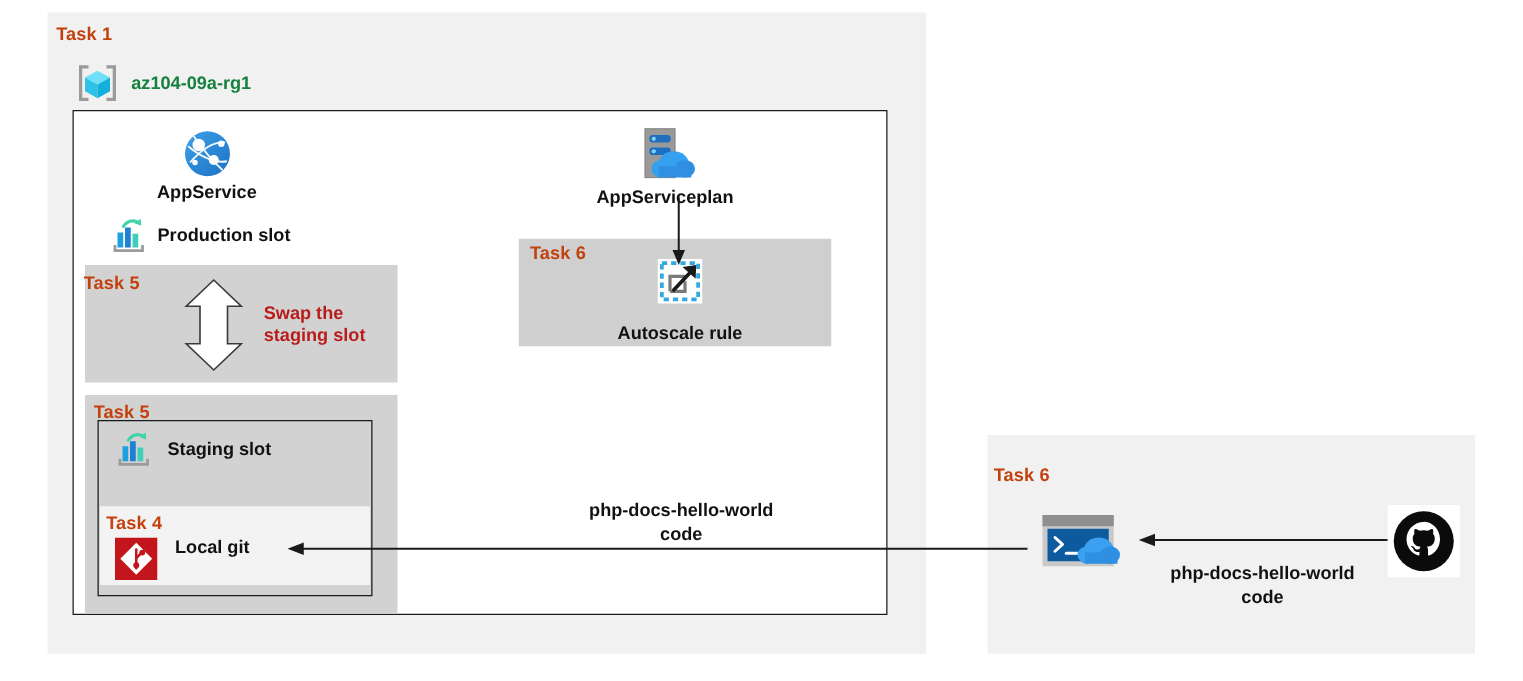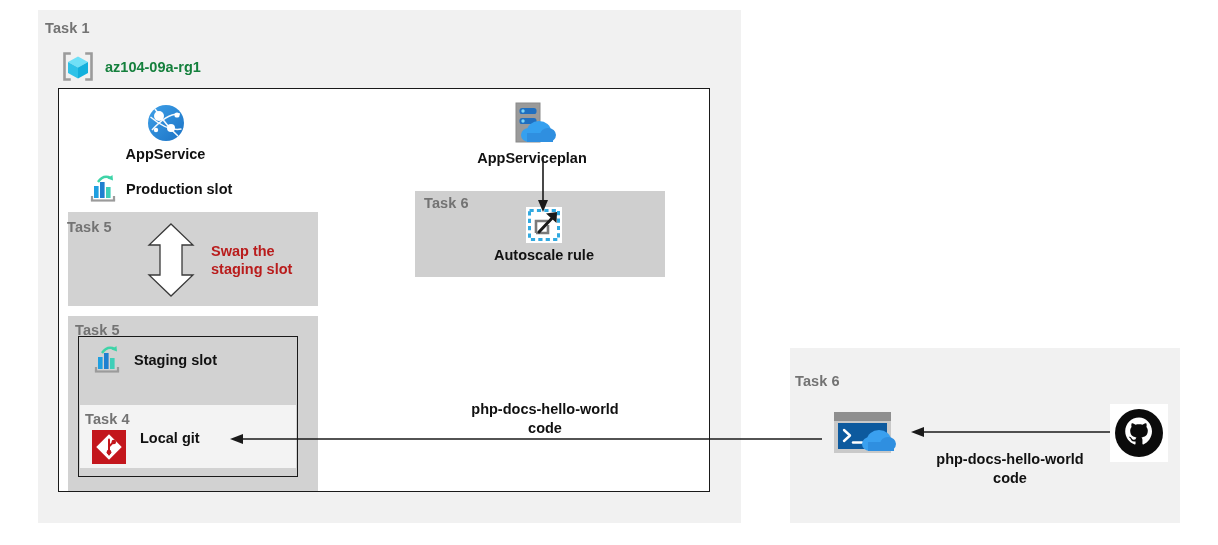--- a/index.html
+++ b/index.html
@@ -28,21 +28,21 @@
     background: #f1f1f1;
   }
   .panel-task4 {
     position: absolute;
     left: 790px; top: 348px;
     width: 390px; height: 175px;
     background: #f1f1f1;
   }
   .task-label {
     position: absolute;
-    color: #737373;
+    color: #c2410c;
     font-weight: bold;
     font-size: 14.5px;
     letter-spacing: 0.1px;
     white-space: nowrap;
   }
   .t1-label { left: 45px;  top: 20px; }
   .t4-label { left: 795px; top: 373px; }
   .t5-label { left: 67px;  top: 219px; }
   .t6-label { left: 424px; top: 195px; }
   .t2-label { left: 75px;  top: 322px; }
@@ -154,21 +154,21 @@
     left: 92px; top: 430px;
     display: flex;
     gap: 14px;
   }
   .autoscale-node {
     left: 489px; top: 207px;
     width: 110px;
     display: flex;
     flex-direction: column;
     align-items: center;
-    gap: 4px;
+    gap: 16px;
   }
   .swap-row {
     position: absolute;
     left: 145px; top: 222px;
     display: flex;
     align-items: center;
     gap: 14px;
   }
   .swap-text {
     font-size: 14.5px;

